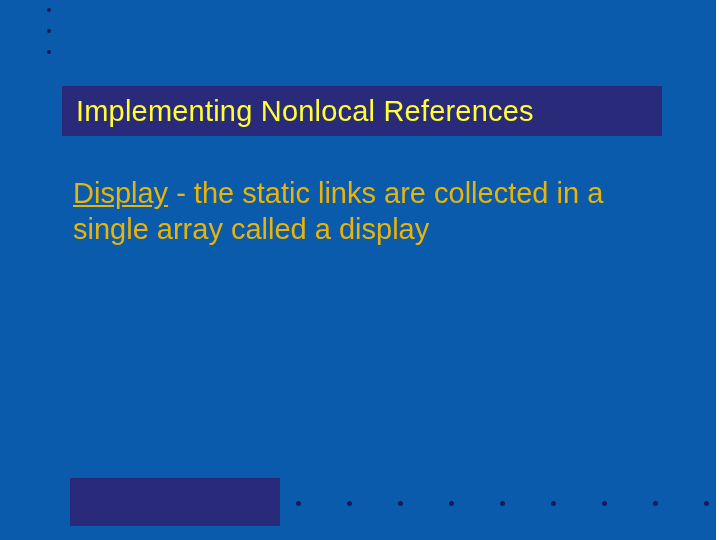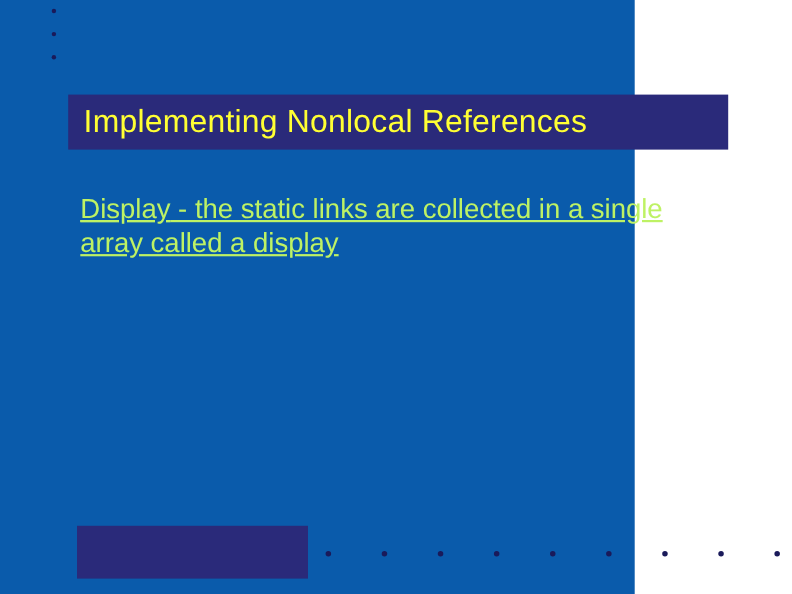--- a/index.html
+++ b/index.html
@@ -1,18 +1,18 @@
 <!DOCTYPE html>
 <html><head>
 <meta charset="utf-8">
 <style>
   * { margin: 0; padding: 0; box-sizing: border-box; }
   html, body { width: 720px; height: 540px; overflow: hidden; }
   .slide {
-    width: 577px;
+    width: 716px;
     height: 540px;
     background: #0a5bab;
     position: relative;
     font-family: Arial, Helvetica, sans-serif;
   }
   .top-dots {
     position: absolute;
     left: 47px;
     top: 8px;
   }
@@ -40,24 +40,23 @@
     font-weight: 400;
     letter-spacing: 0.2px;
   }
   .body-area {
     position: absolute;
     left: 73px;
     top: 175px;
     width: 560px;
   }
   .body-text {
-    color: #bef264;
-    font-size: 25px;
+    color: #eab308;
+    font-size: 29px;
     line-height: 1.25;
-    text-decoration: underline;
   }
   .term {
     text-decoration: underline;
     text-underline-offset: 2px;
   }
   .bottom-bar {
     position: absolute;
     left: 70px;
     bottom: 14px;
     width: 210px;

